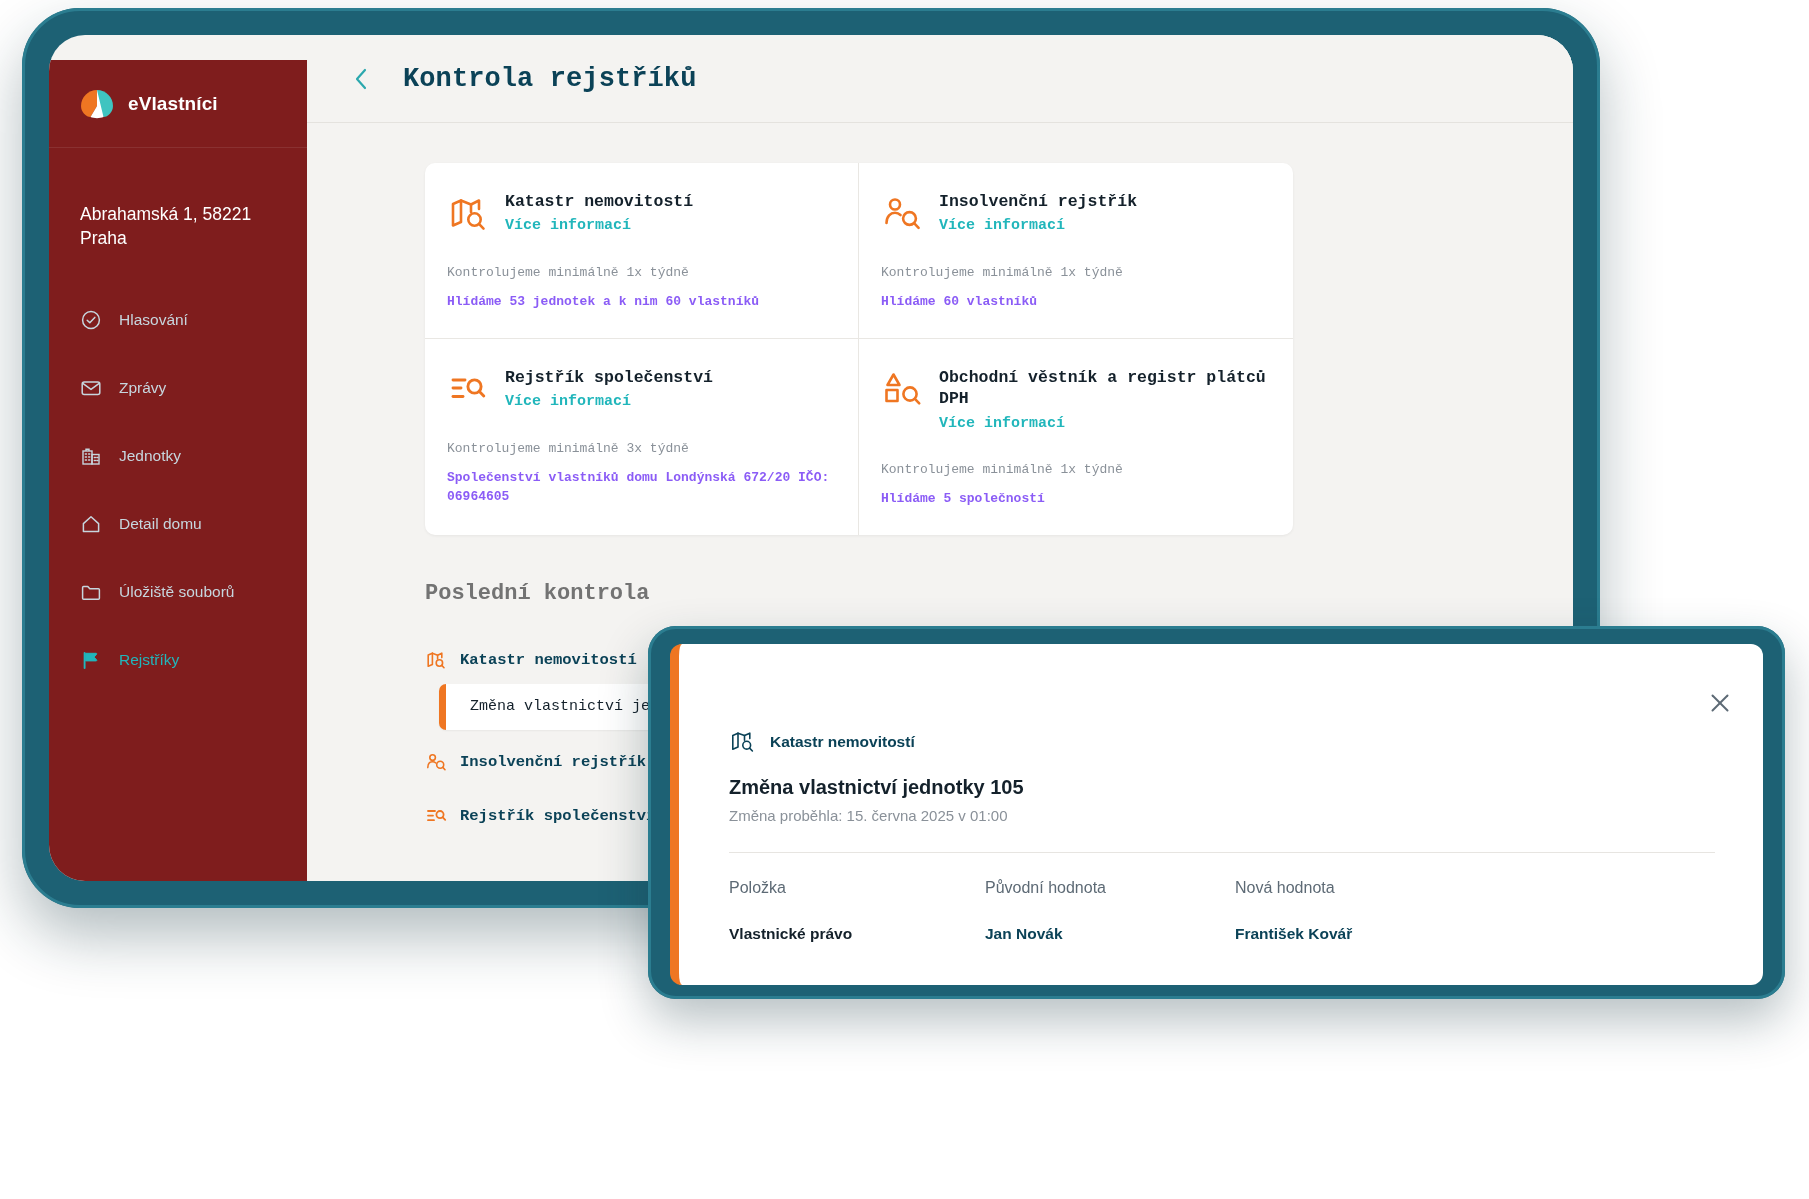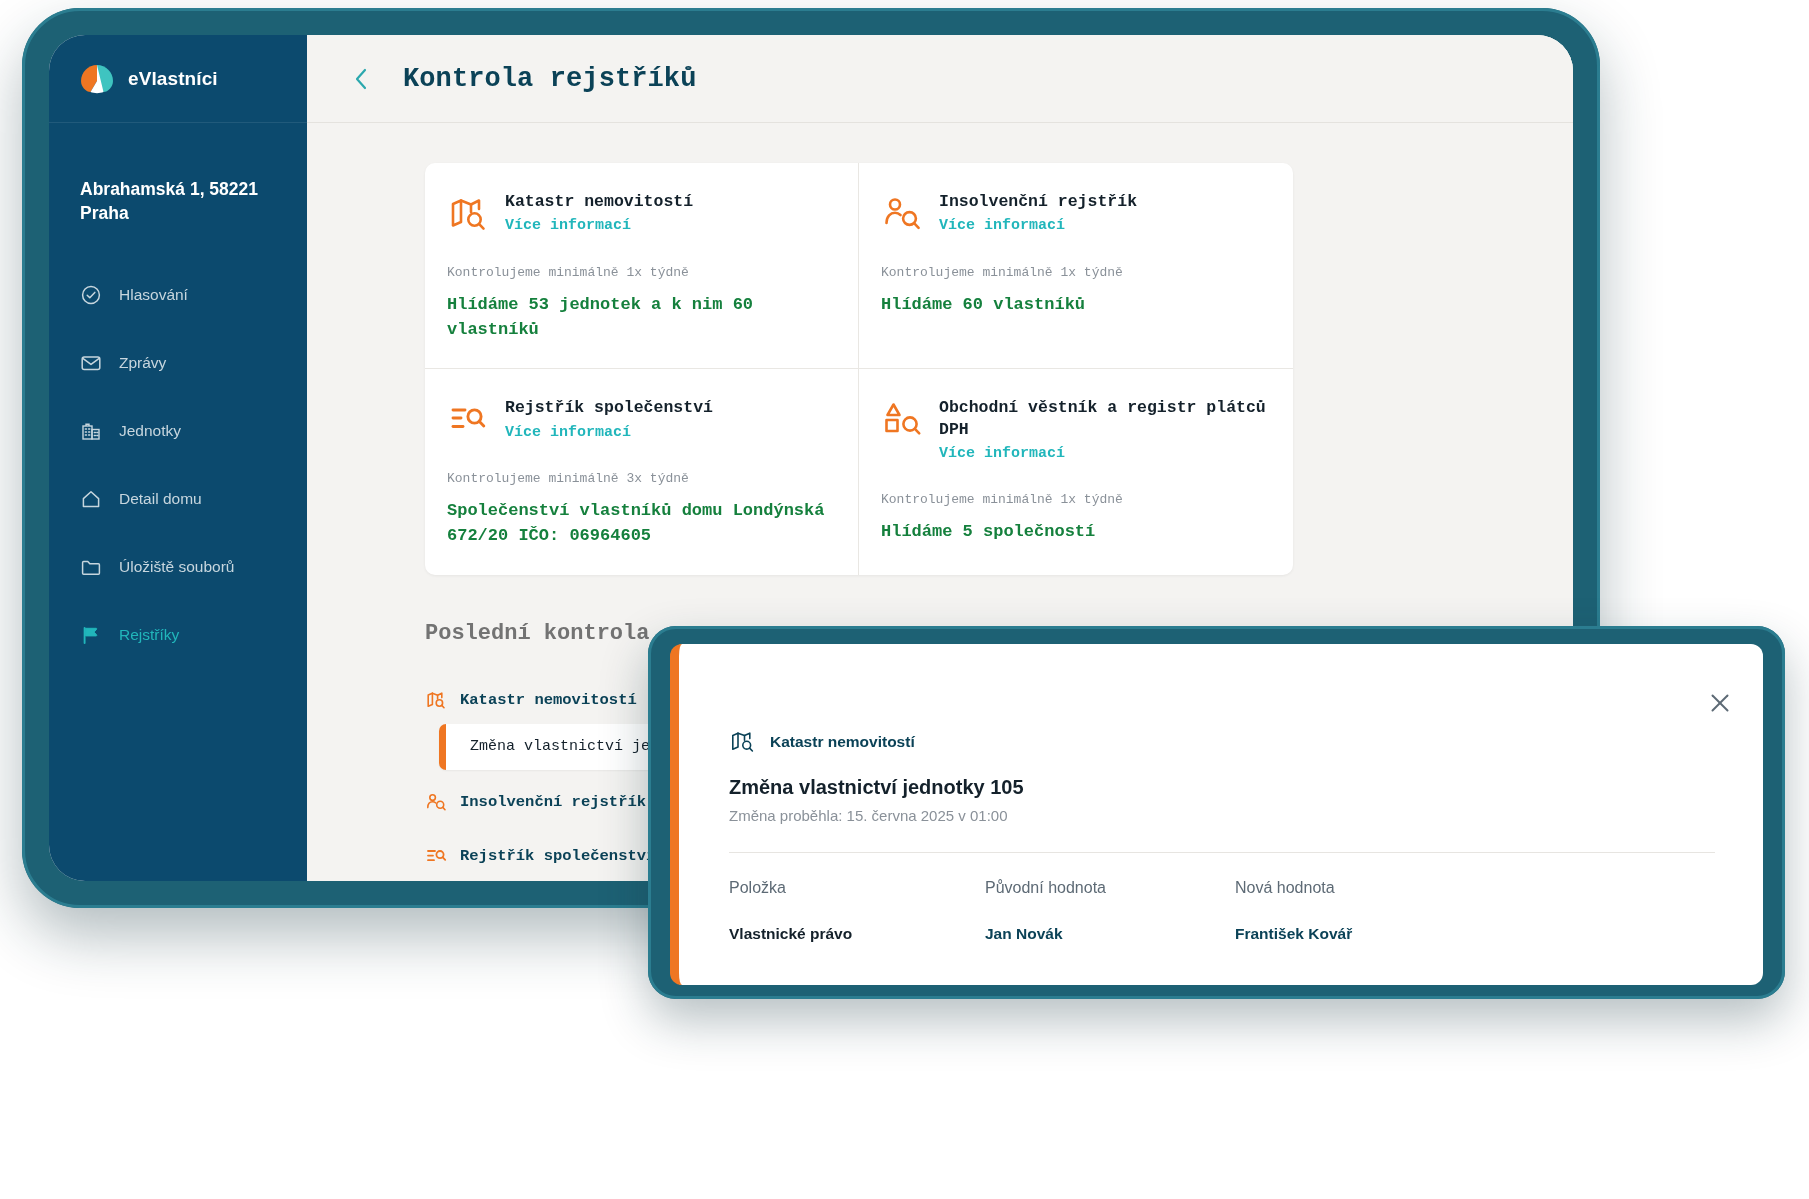--- a/index.html
+++ b/index.html
@@ -33,40 +33,41 @@
     width: 1524px; height: 846px;
     border-radius: 36px;
     overflow: hidden;
     background: #f4f3f1;
     display: flex;
   }
 
   
   .sidebar {
     width: 258px;
-    background: #0c4a6e;
+    background: #7f1d1d;
     color: #fff;
     flex: 0 0 258px;
     position: relative;
+    margin-top: 25px;
   }
   .brand {
     height: 88px;
     display: flex; align-items: center;
     padding-left: 31px;
     gap: 14px;
     border-bottom: 1px solid rgba(255,255,255,0.09);
   }
   .brand-logo { width: 34px; height: 34px; flex: 0 0 34px; position: relative; }
   .brand-name {
     font-size: 19px; font-weight: bold; letter-spacing: .1px; color: #ffffff;
   }
   .address {
     padding: 54px 30px 0 31px;
     font-size: 17.5px;
-    font-weight: bold;
+    font-weight: normal;
     line-height: 1.38;
     color: #ffffff;
   }
   .nav { margin-top: 36px; }
   .nav-item {
     display: flex; align-items: center;
     gap: 17px;
     padding: 0 31px;
     height: 68px;
     color: #c7d6de;
@@ -117,21 +118,21 @@
   .card-title {
     font-size: 16.5px; font-weight: bold; color: #14212b; line-height: 1.3;
   }
   .card-link {
     font-size: 15px; font-weight: bold; color: #21b6bb; margin-top: 5px; cursor: pointer;
   }
   .card-freq {
     margin-top: 30px; font-size: 13px; color: #8a9199;
   }
   .card-stat {
-    margin-top: 13px; font-size: 17px; font-weight: bold; color: #15803d; line-height: 1.45;
+    margin-top: 13px; font-size: 13px; font-weight: bold; color: #8b5cf6; line-height: 1.45;
   }
 
   
   .section-title {
     margin-top: 46px; font-size: 22px; font-weight: bold; color: #737373;
   }
   .check-list { margin-top: 38px; width: 900px; }
   .check-row {
     display: flex; align-items: center; gap: 13px;
     height: 32px;

